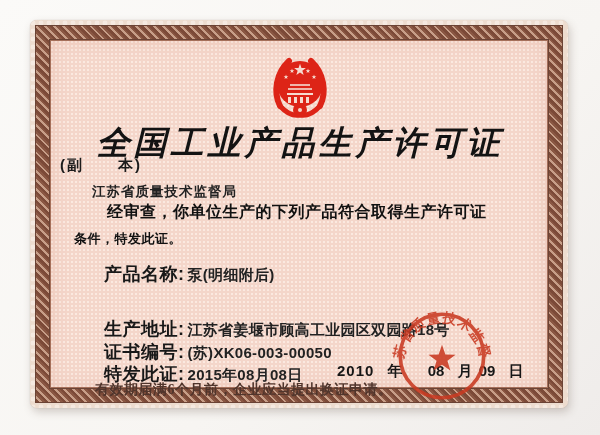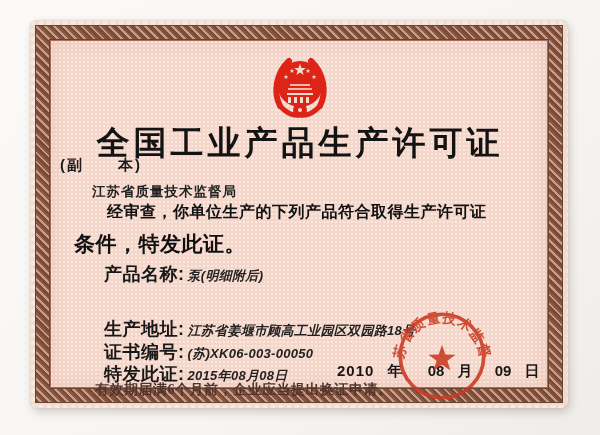--- a/index.html
+++ b/index.html
@@ -40,53 +40,53 @@
       radial-gradient(circle at 1px 1px,#fbe9e0 .9px,transparent 1.1px) 0 0/4px 4px,
       #f4d6ca;
     border:1px solid #a5705b;
     box-shadow:inset 0 0 18px rgba(214,150,130,.25);
   }
 
   
   .title{
     position:absolute;left:60px;top:121px;width:480px;
     text-align:center;font-size:33px;font-weight:bold;color:#131313;
-    letter-spacing:4px;white-space:nowrap;
+    letter-spacing:4px;white-space:nowrap;font-style:italic;
   }
   .subtitle{
     position:absolute;left:60px;top:156px;width:480px;
     text-align:left;font-size:15px;font-weight:bold;color:#1c1c1c;letter-spacing:2px;
   }
   .company{
     position:absolute;left:92px;top:183px;
     font-size:13.5px;font-weight:bold;color:#222;letter-spacing:1px;
   }
   .stmt1{
     position:absolute;left:107px;top:202px;
     font-size:16px;font-weight:bold;color:#111;letter-spacing:.5px;white-space:nowrap;
   }
   .stmt2{
     position:absolute;left:74px;top:230px;
-    font-size:21px;font-weight:bold;color:#111;letter-spacing:.5px;
+    font-size:13px;font-weight:bold;color:#111;letter-spacing:.5px;
   }
   .frow{position:absolute;left:104px;white-space:nowrap;}
   .frow .lab{font-size:18px;font-weight:bold;color:#181818;letter-spacing:.5px;}
-  .frow .val{font-size:13px;font-weight:bold;color:#222;margin-left:3px;letter-spacing:.3px;font-style:italic;}
+  .frow .val{font-size:15px;font-weight:bold;color:#222;margin-left:3px;letter-spacing:.3px;}
   .r1{top:262px;} .r2{top:294px;} .r3{top:317px;} .r4{top:340px;} .r5{top:362px;}
 
   .date-row{
     position:absolute;left:337px;top:362px;white-space:nowrap;
     font-size:15px;font-weight:bold;color:#161616;
   }
   .date-row span{display:inline-block;}
   .dt-year{letter-spacing:1px;}
   .dt-yu{margin-left:9px;}
   .dt-month{margin-left:15px;padding-left:6px;}
   .dt-mu{margin-left:9px;}
-  .dt-day{margin-left:18px;}
+  .dt-day{margin-left:2px;}
   .dt-du{margin-left:9px;}
 
   .footnote{
     position:absolute;left:95px;top:381px;
     font-size:14px;font-weight:bold;color:#50352c;letter-spacing:.5px;font-family:Liberation Serif, serif;
   }
 
   .emblem{position:absolute;left:267px;top:51px;width:66px;height:69px;}
   .seal{position:absolute;left:386px;top:300px;width:112px;height:112px;opacity:.88;}
 </style>

